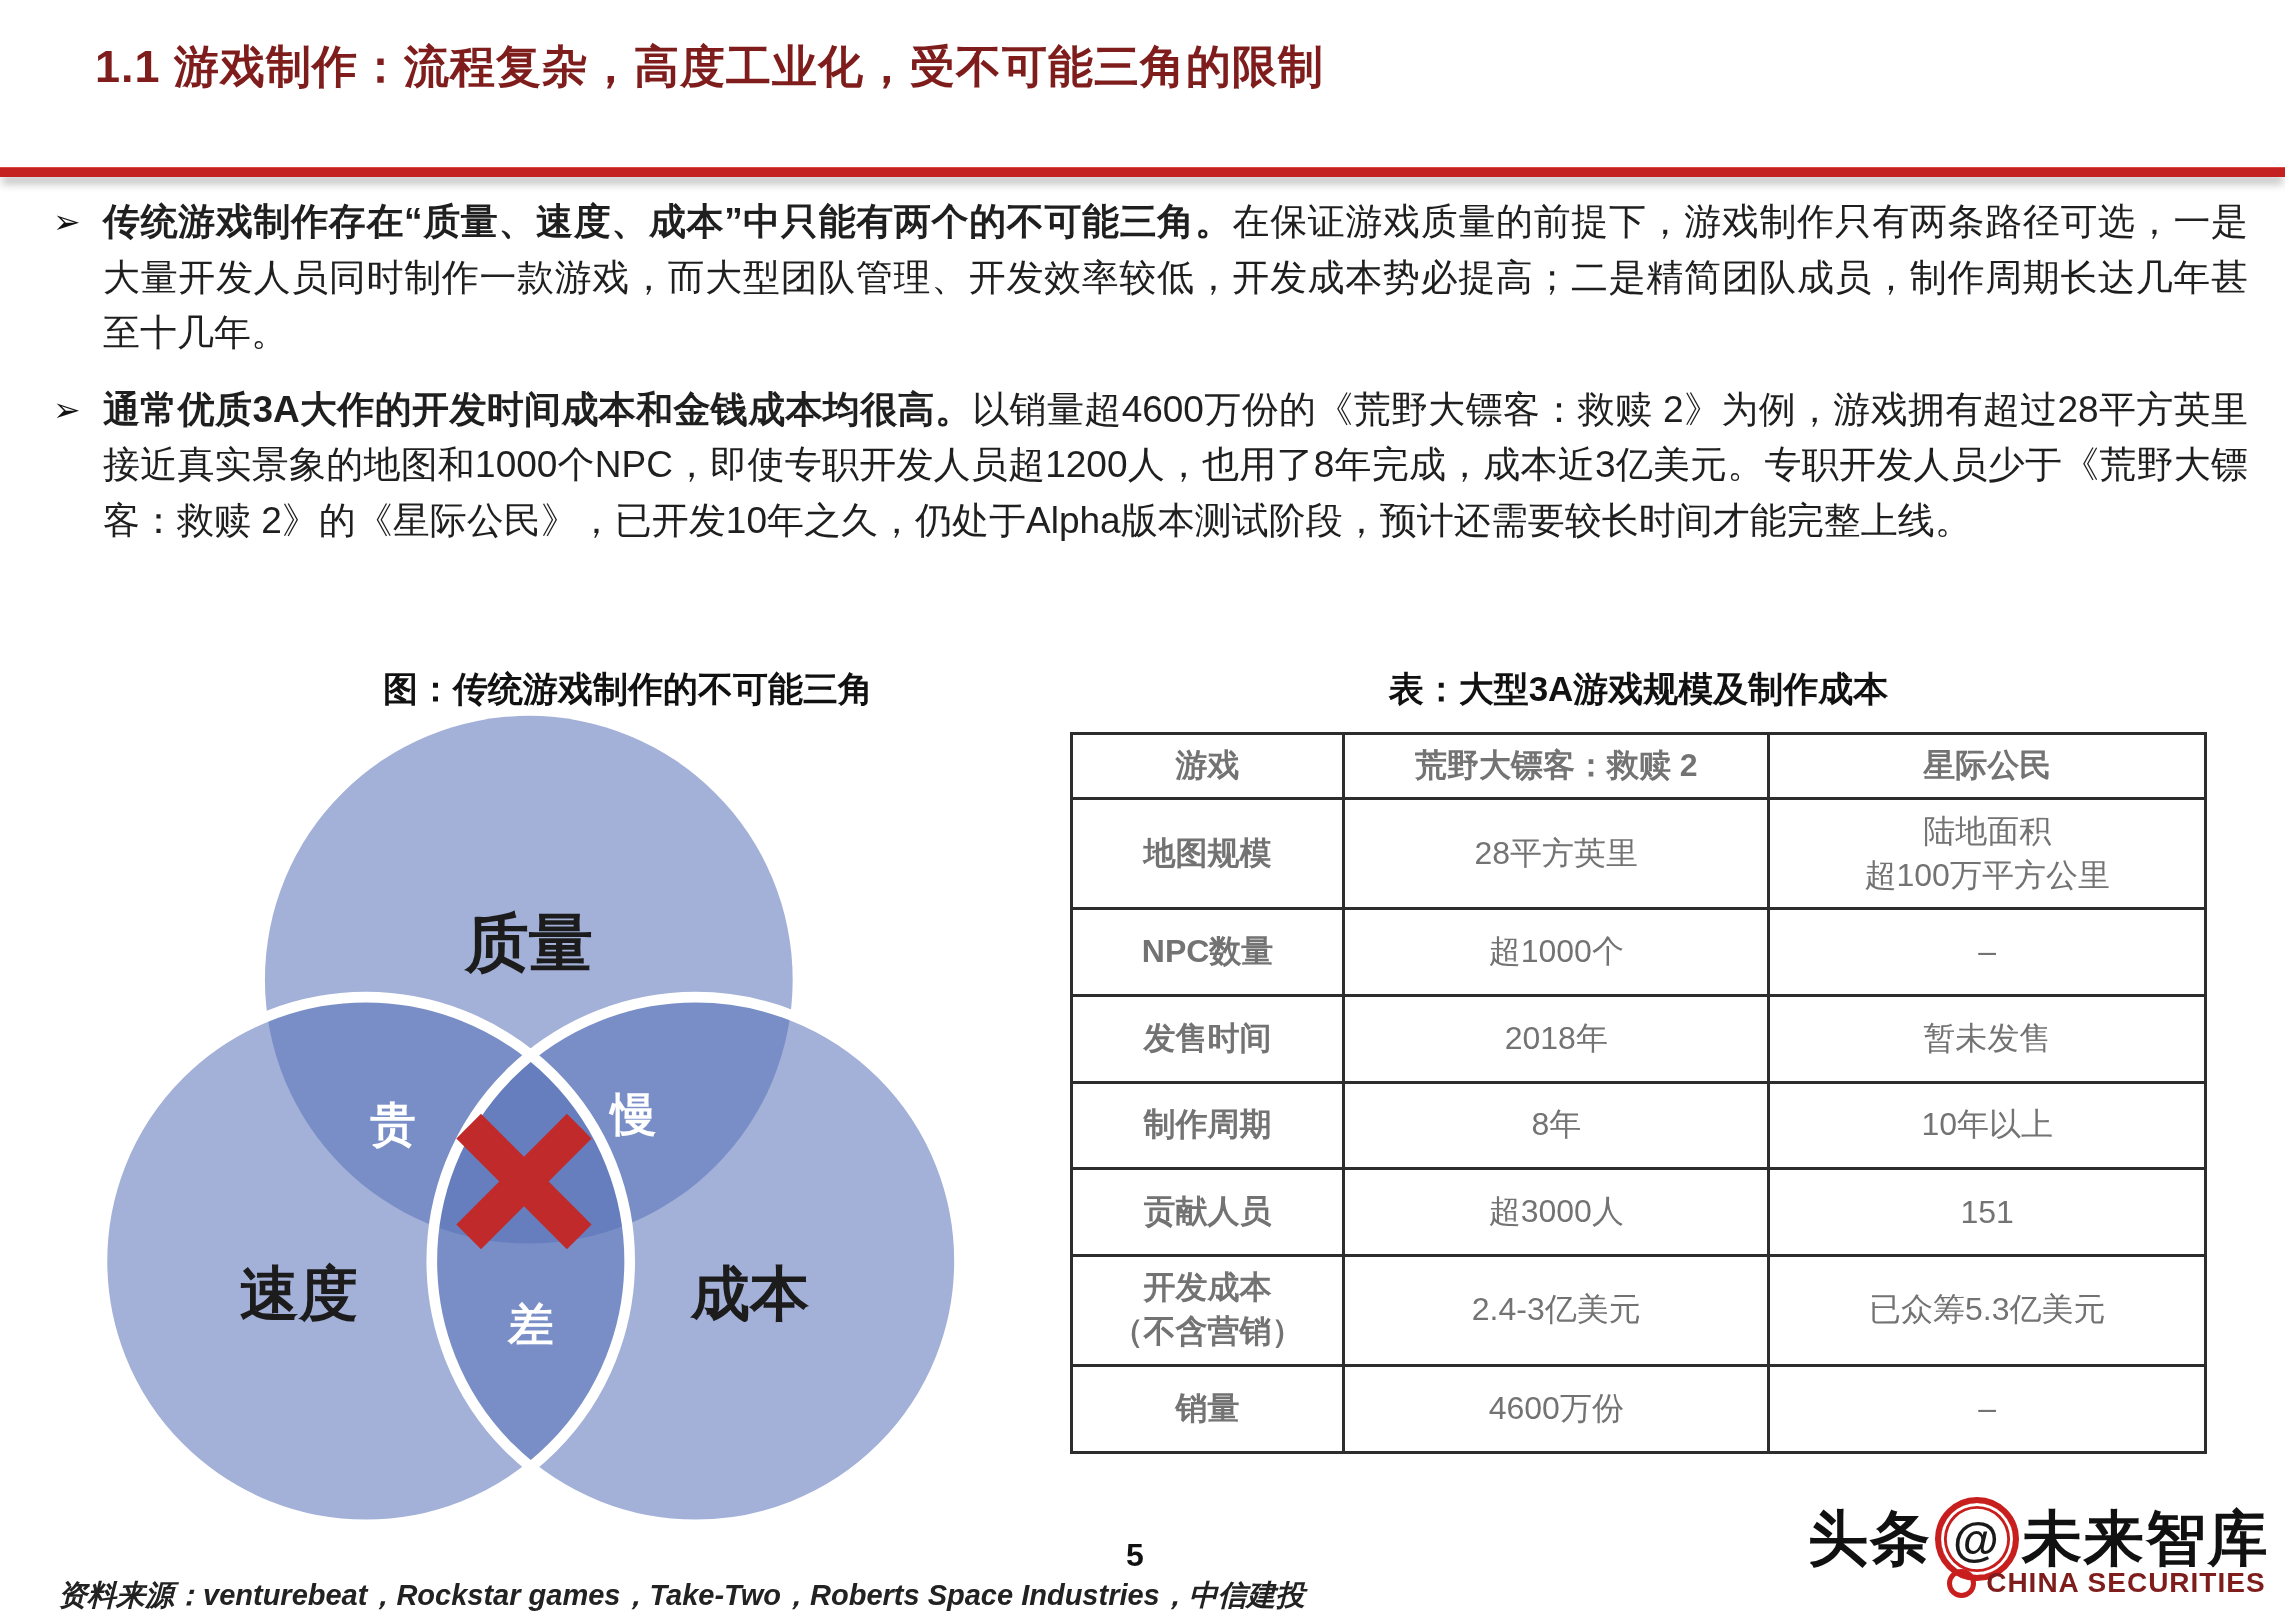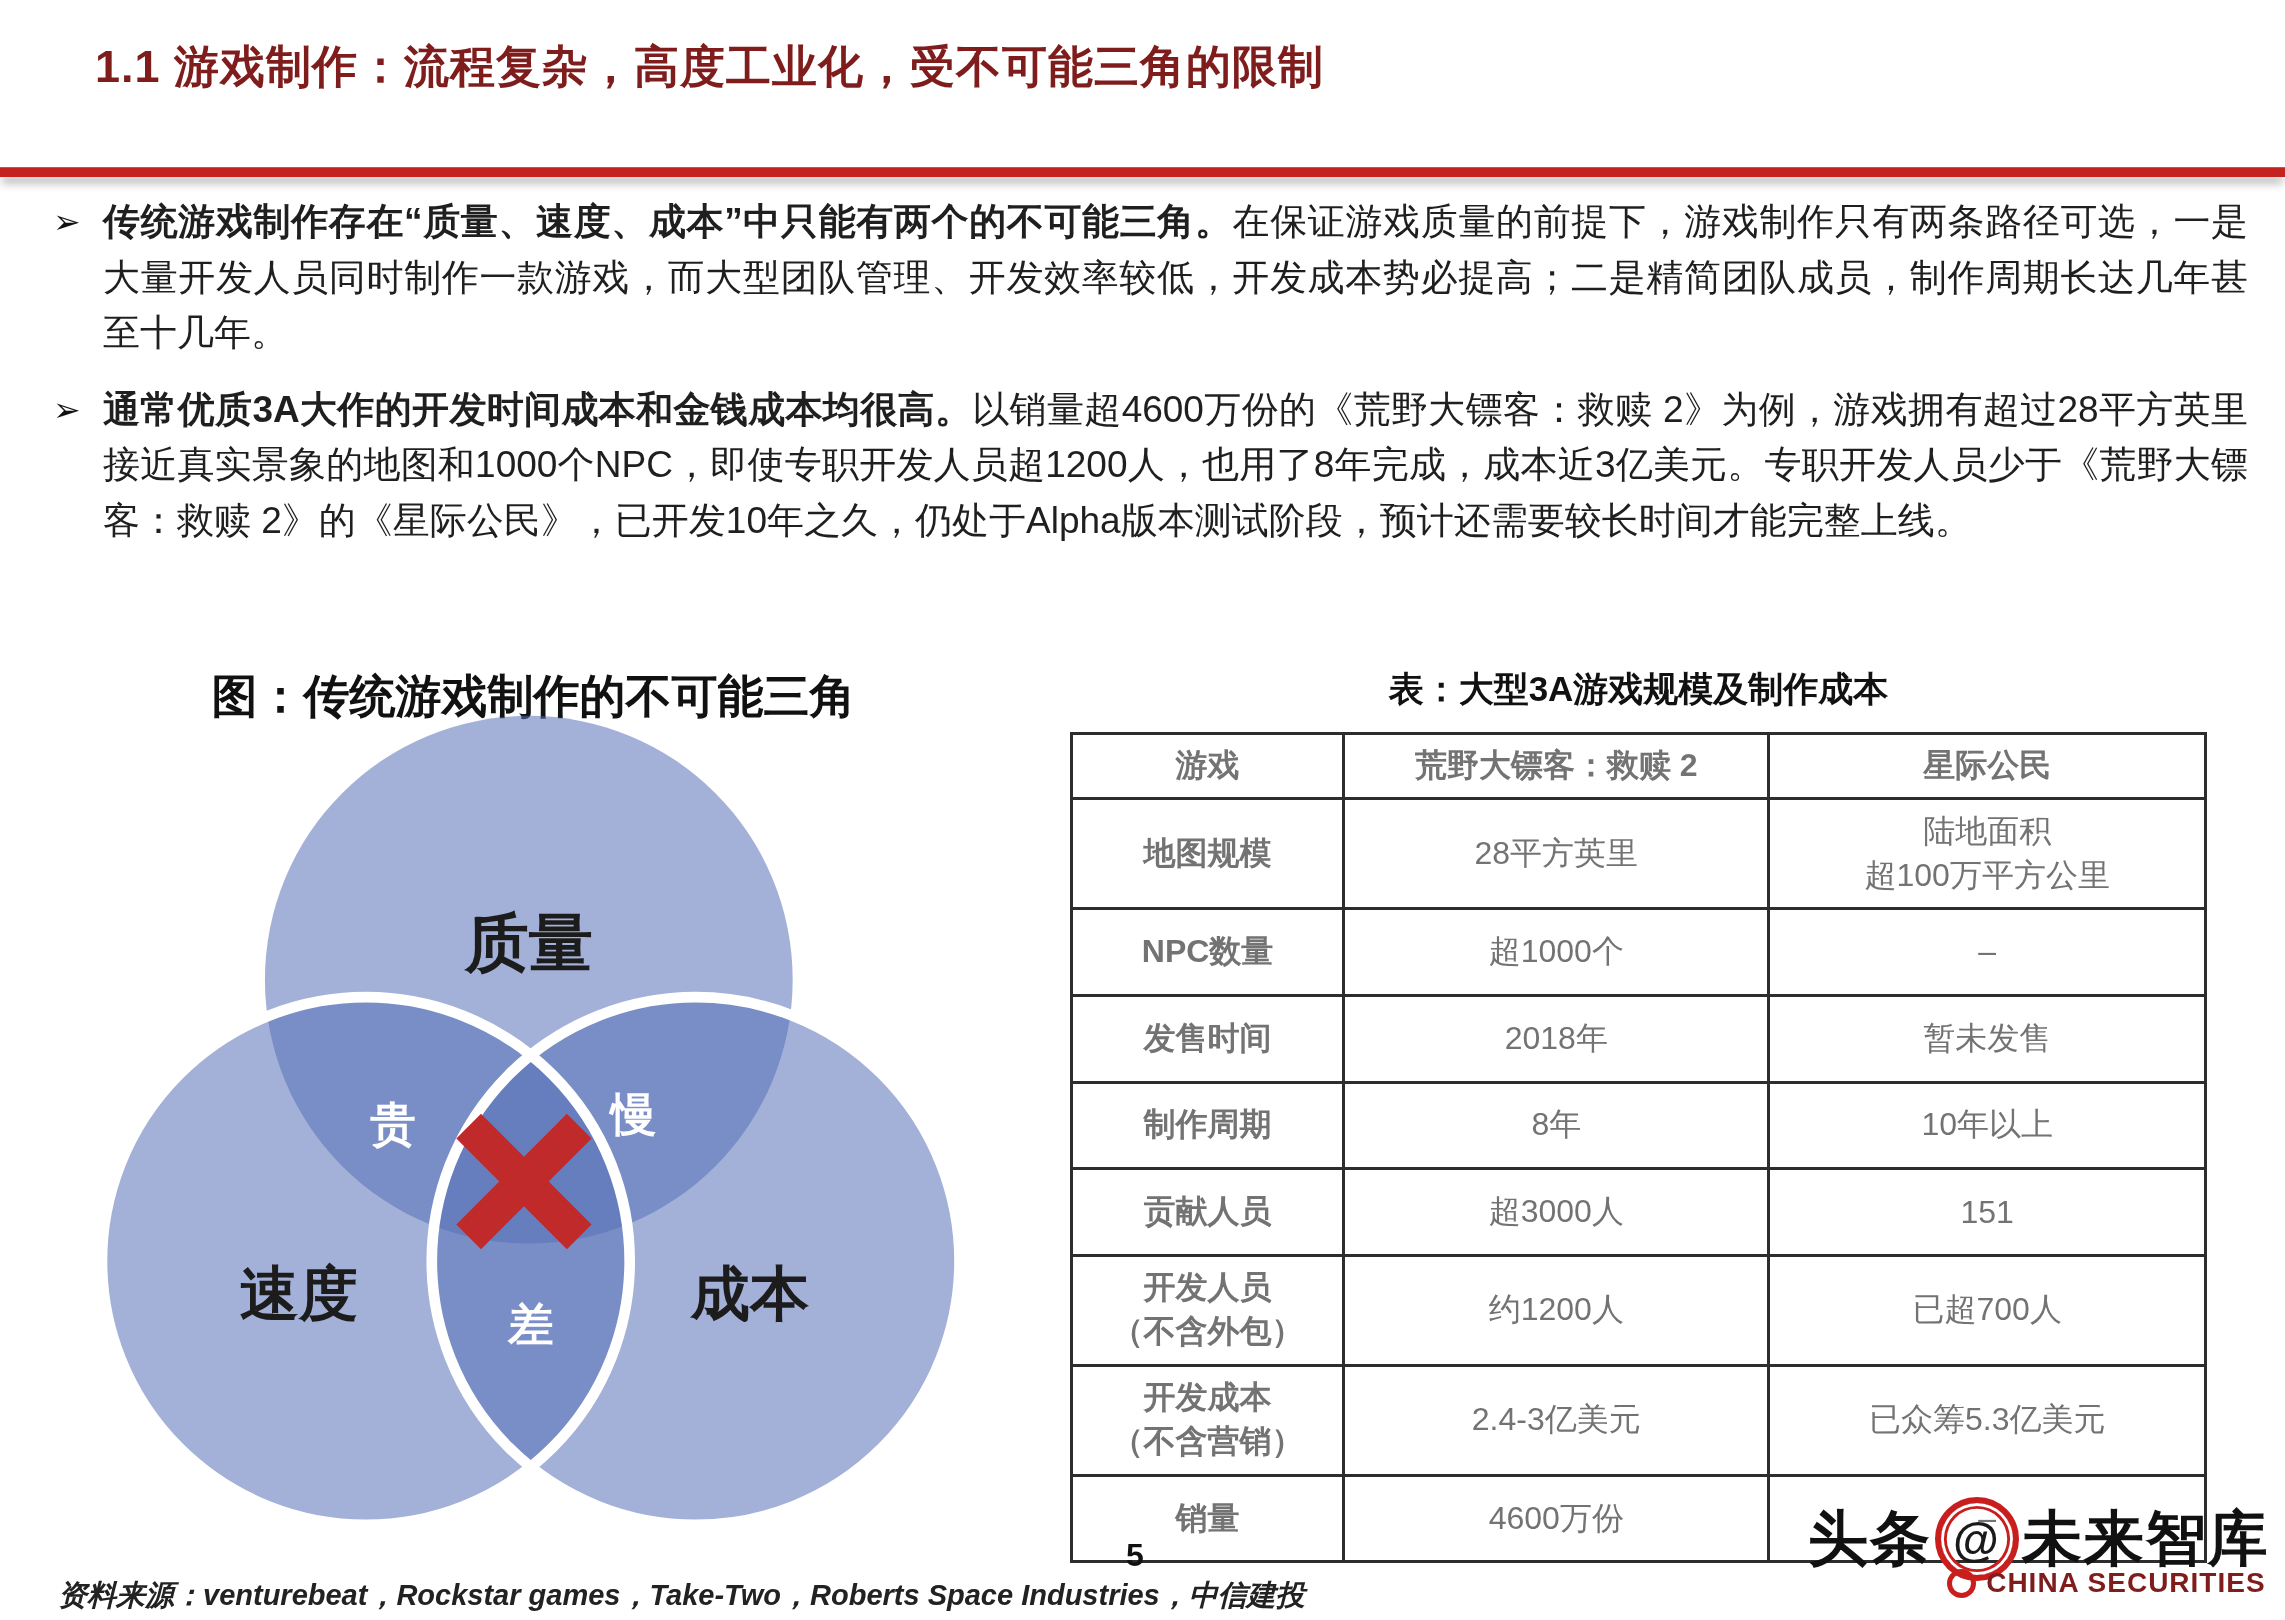--- a/index.html
+++ b/index.html
@@ -34,21 +34,21 @@
     text-align:justify;
   }
   .bullet .marker{
     position:absolute;left:0;top:2.9px;
     font-size:33px;color:#111;
   }
   .bullet .lead{font-weight:800;}
   
   .figure-caption{
     position:absolute;left:194px;top:666px;width:679px;
-    text-align:center;font-size:46px;font-weight:800;color:#111;
+    text-align:right;font-size:35px;font-weight:800;color:#111;
   }
   .venn{
     position:absolute;left:92px;top:711px;
   }
   .venn text{font-family:"Liberation Sans",sans-serif;}
   .venn .big-label{font-size:66px;font-weight:800;fill:#1c1c1c;}
   .venn .mid-label{font-size:61px;font-weight:800;fill:#1c1c1c;}
   .venn .small-label{font-size:47px;font-weight:700;fill:#ffffff;}
   
   .table-block{
@@ -187,26 +187,20 @@
         <td>制作周期</td>
         <td>8年</td>
         <td>10年以上</td>
       </tr>
       <tr class="std">
         <td>贡献人员</td>
         <td>超3000人</td>
         <td>151</td>
       </tr>
       <tr class="tall">
-        <td>开发人员
-（不含外包）</td>
-        <td>约1200人</td>
-        <td>已超700人</td>
-      </tr>
-      <tr class="tall">
         <td>开发成本
 （不含营销）</td>
         <td>2.4-3亿美元</td>
         <td>已众筹5.3亿美元</td>
       </tr>
       <tr class="std">
         <td>销量</td>
         <td>4600万份</td>
         <td>–</td>
       </tr>

